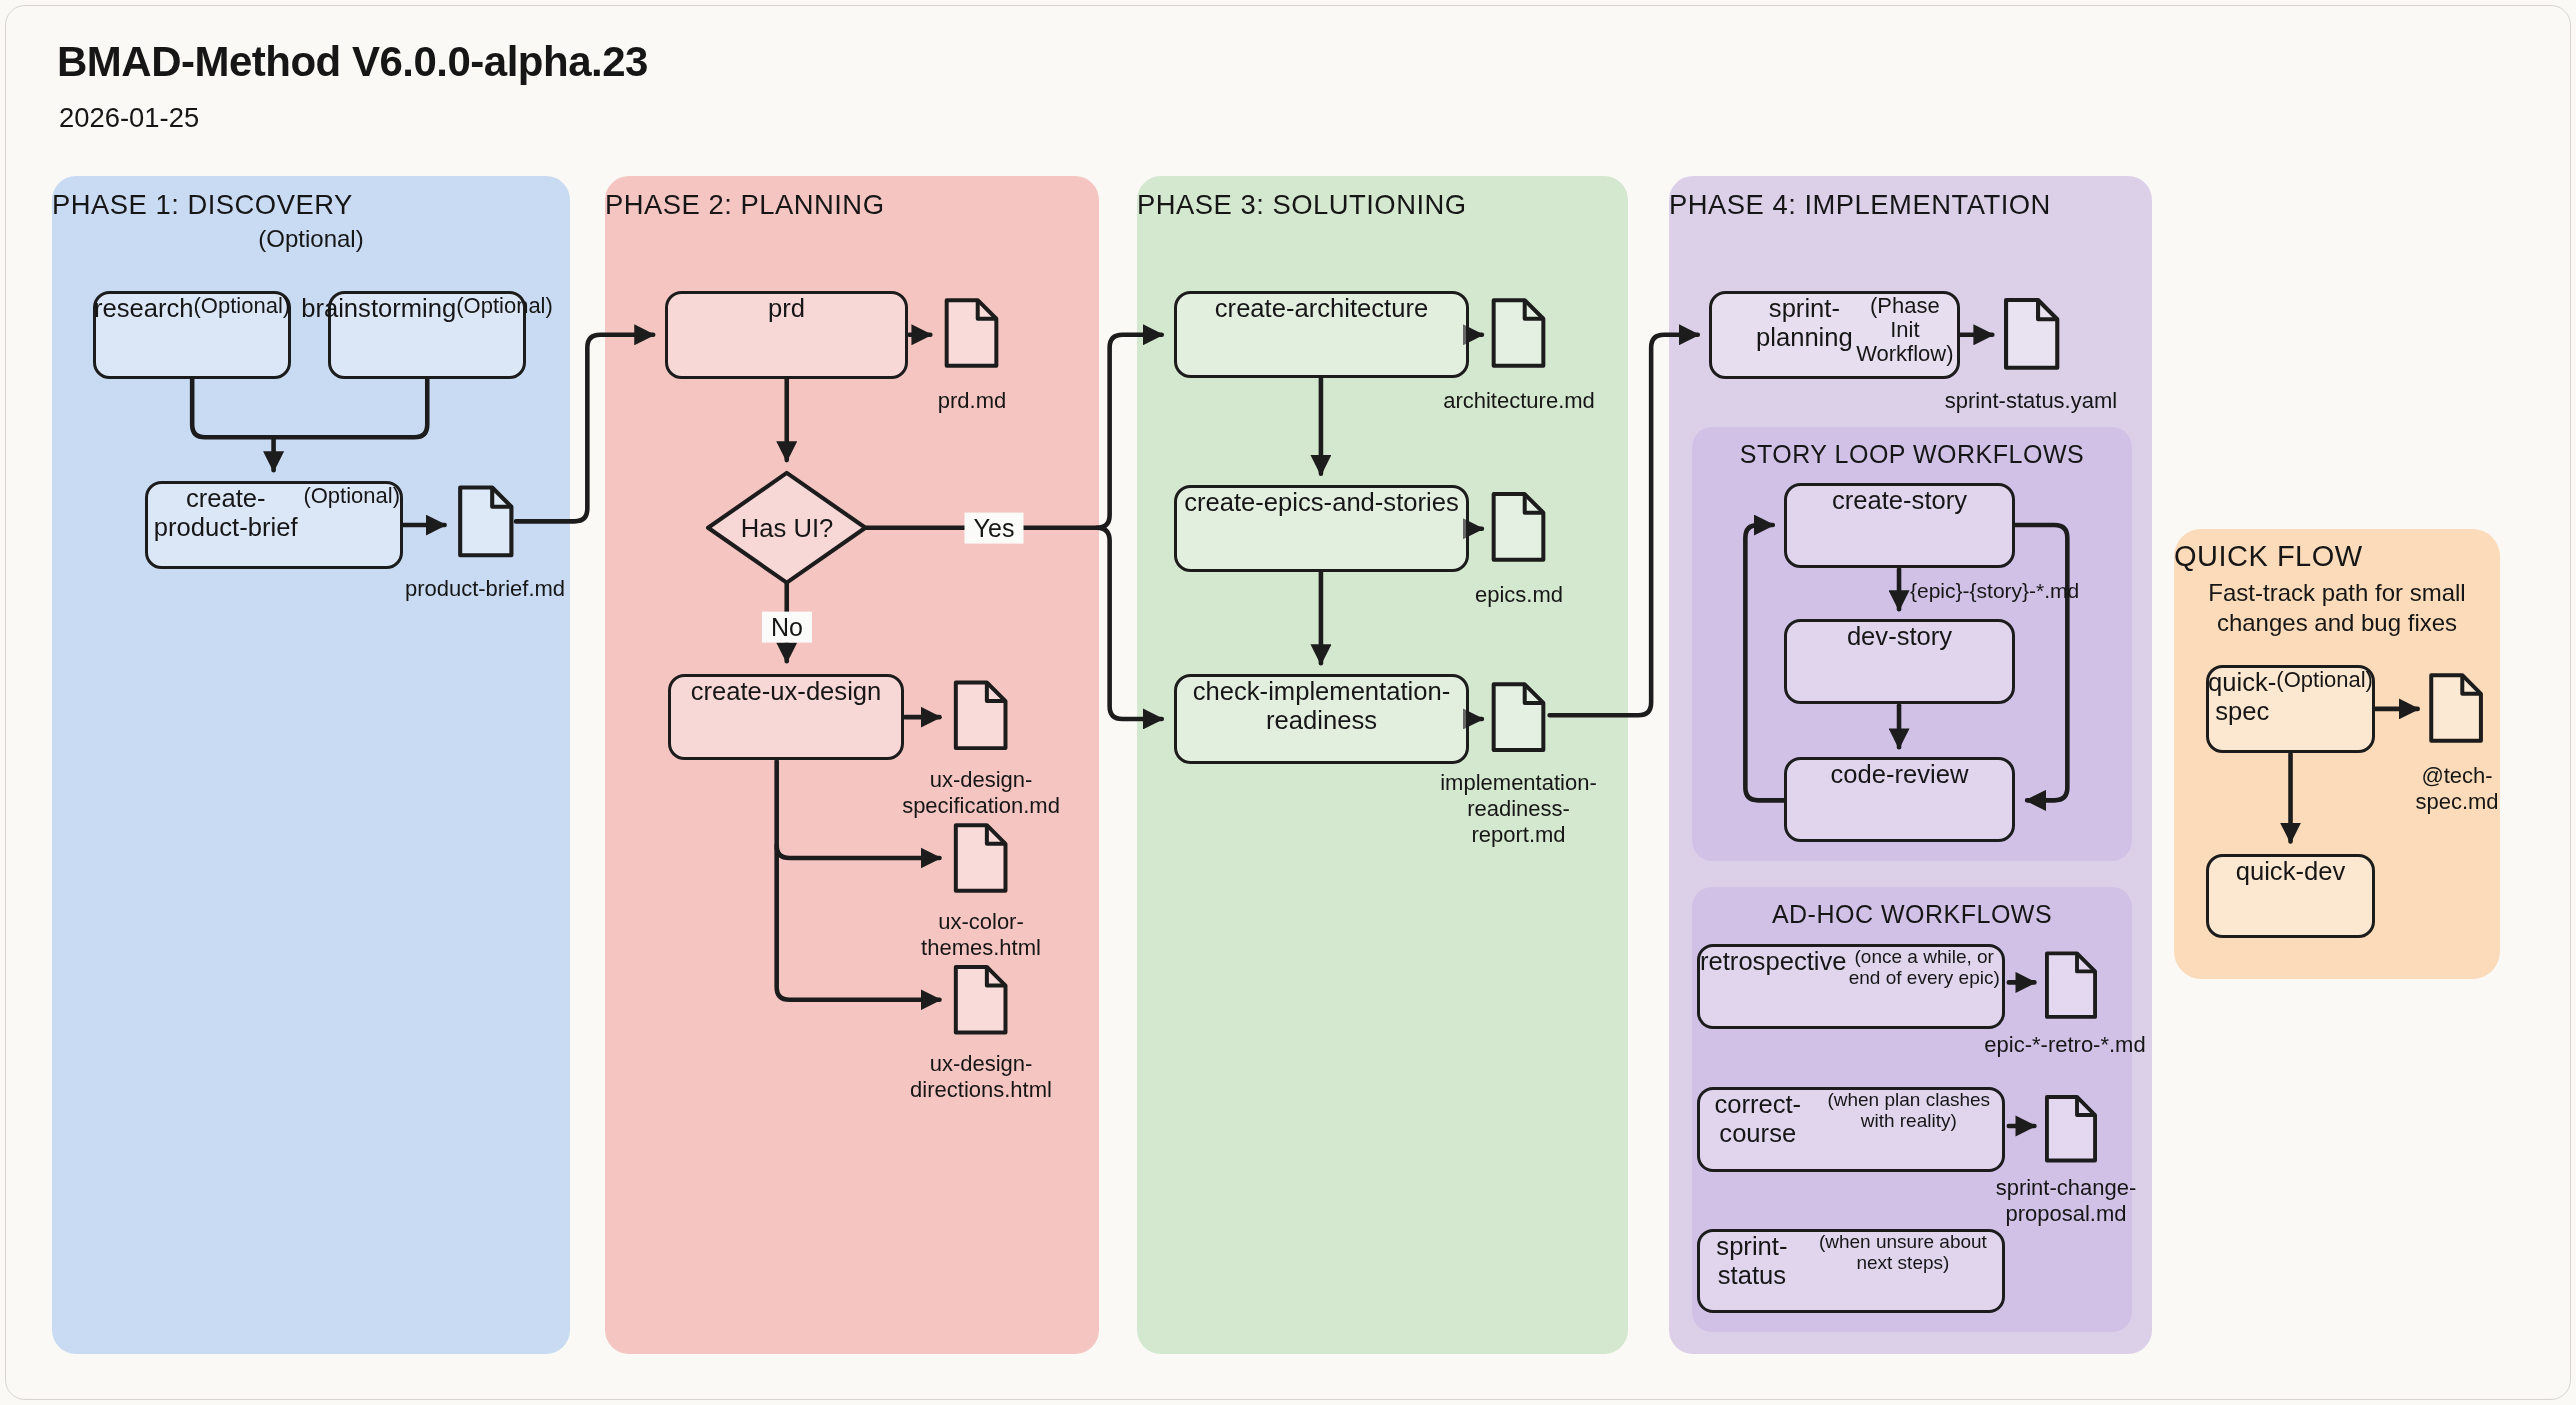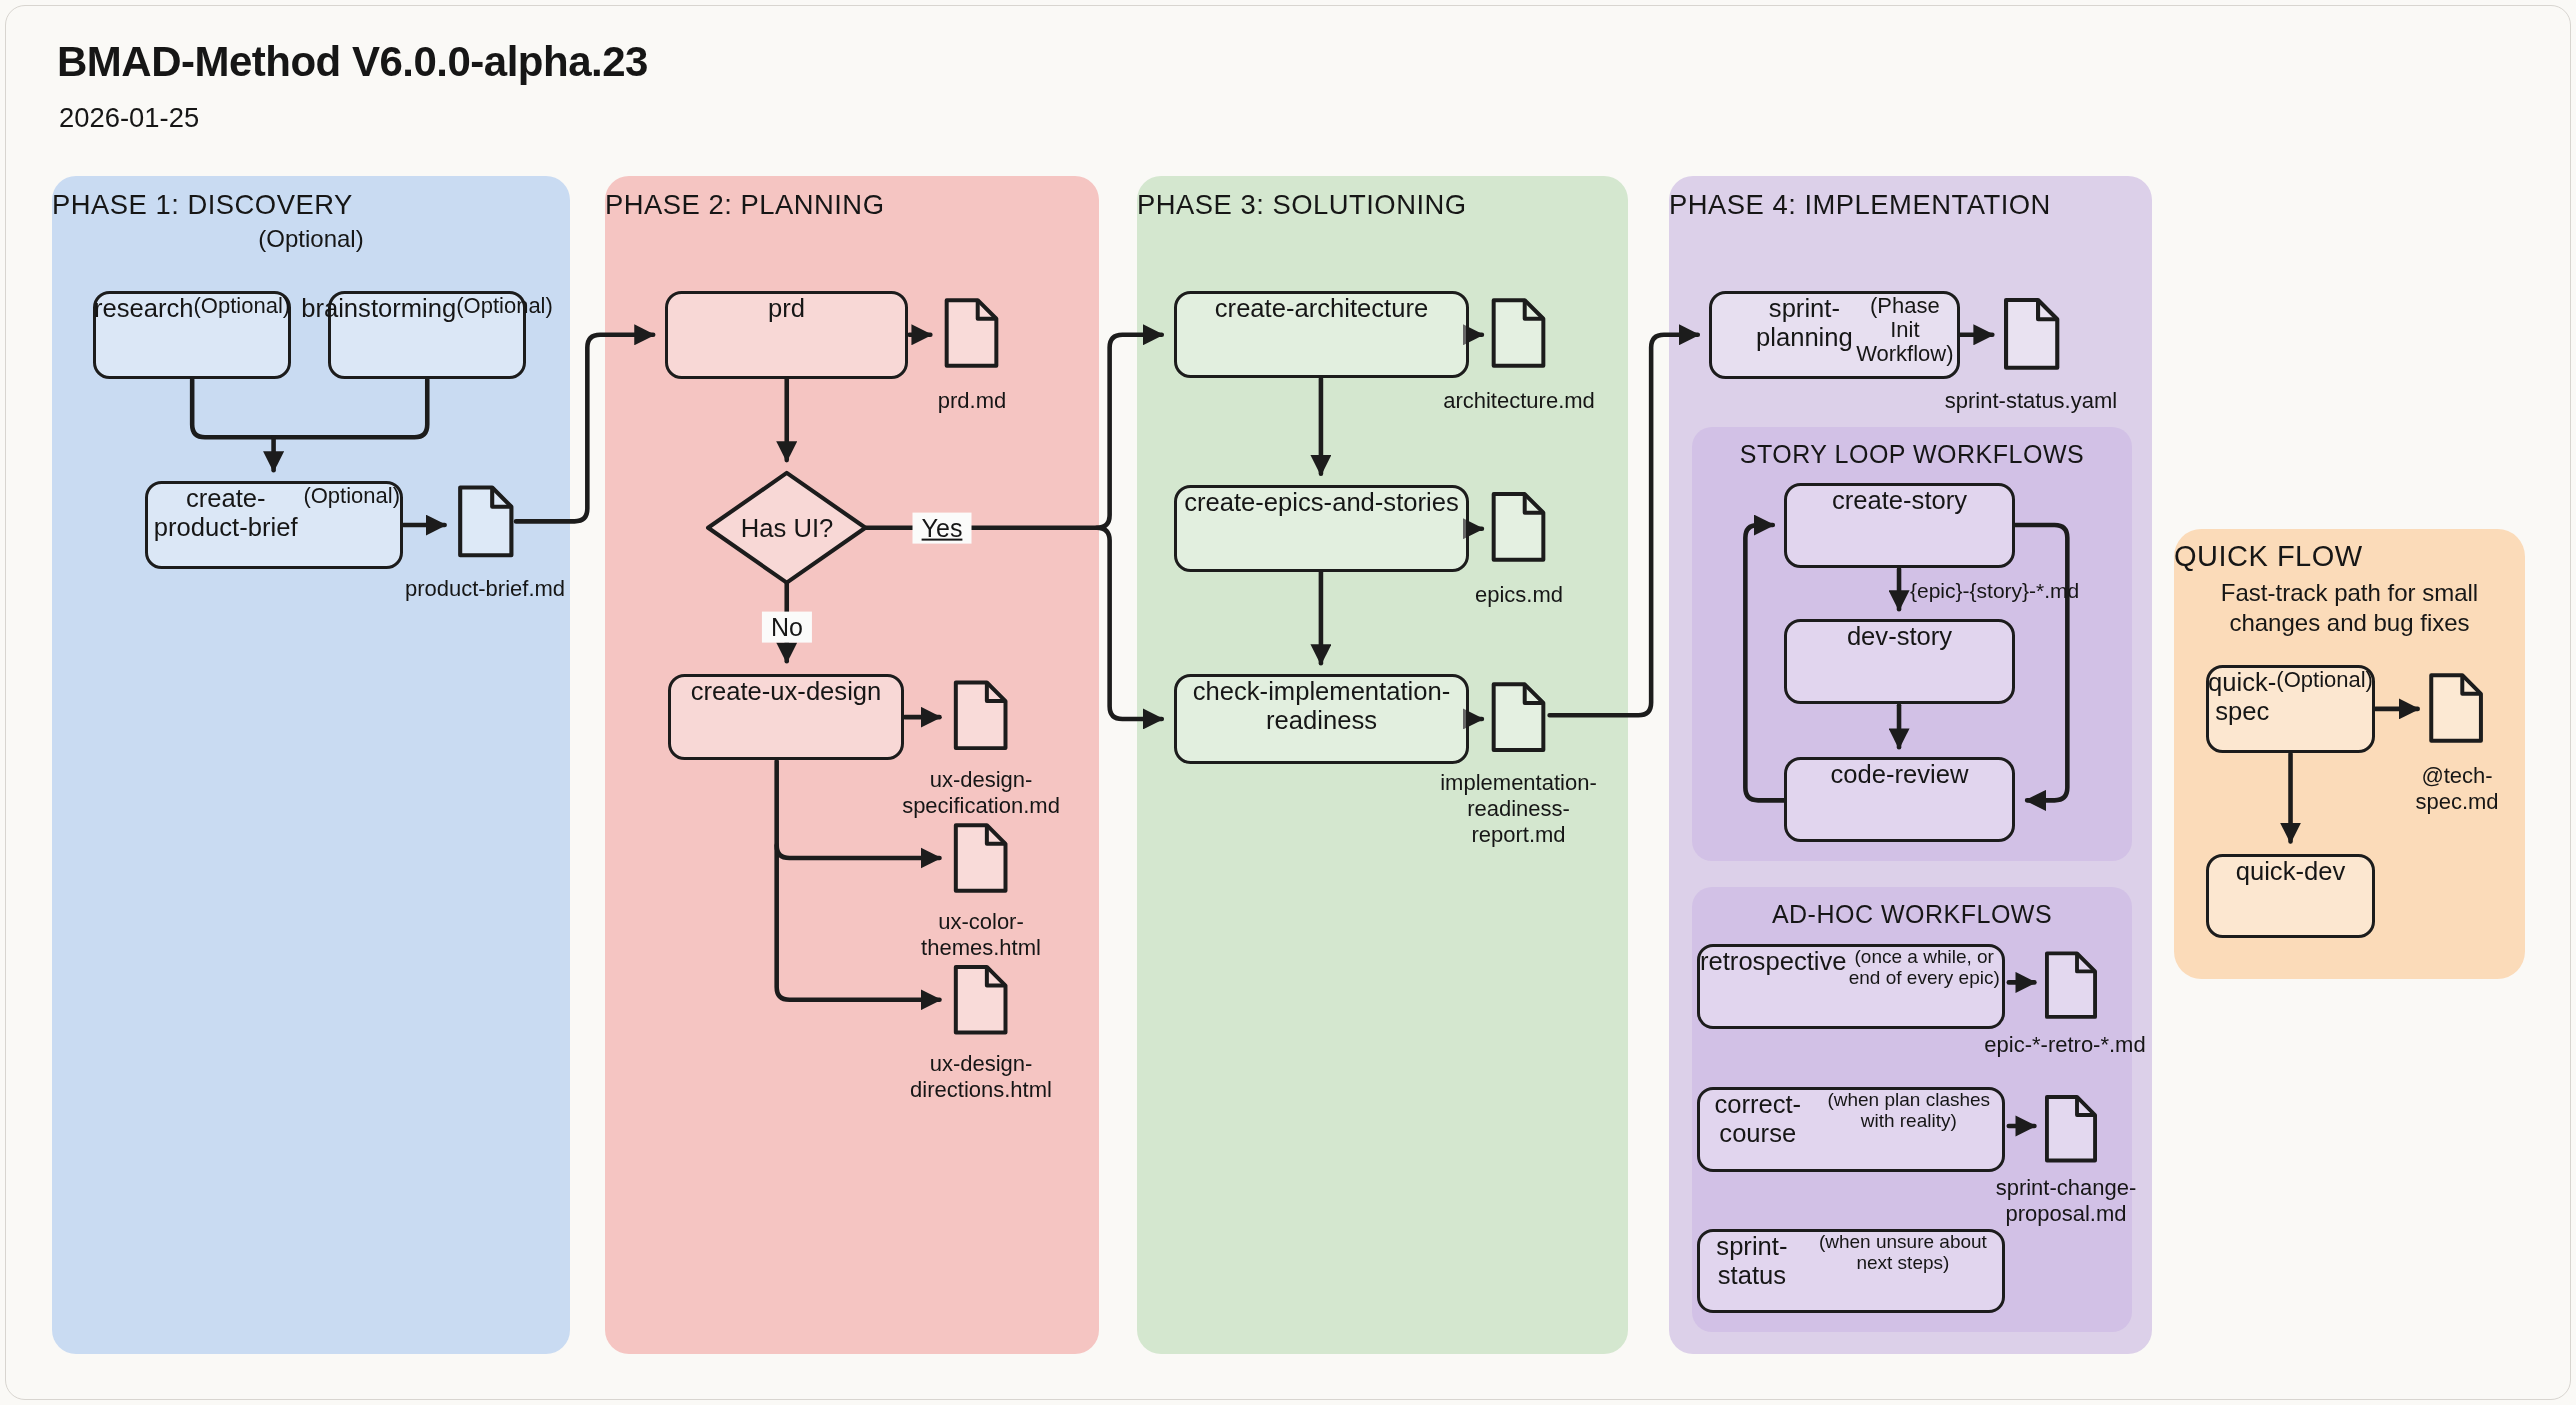--- a/index.html
+++ b/index.html
@@ -55,21 +55,21 @@
   </div>
 
   <div class="subpanel" style="left:1692px;top:427px;width:440px;height:434px;background:#d2c1e6;">
     <div class="subpanel-title">STORY LOOP WORKFLOWS</div>
   </div>
 
   <div class="subpanel" style="left:1692px;top:887px;width:440px;height:445px;background:#d2c1e6;">
     <div class="subpanel-title">AD-HOC WORKFLOWS</div>
   </div>
 
-  <div class="panel" style="left:2174px;top:529px;width:351px;height:450px;background:#fbdbb9;border-radius:27.4px;text-decoration:underline;">
+  <div class="panel" style="left:2174px;top:529px;width:326px;height:450px;background:#fbdbb9;border-radius:27.4px;text-decoration:underline;">
     <div class="panel-title" style="top:11px;font-size:29px;">QUICK FLOW</div>
     <div class="panel-sub" style="top:49px;padding:0 24px;box-sizing:border-box;line-height:1.25;">Fast-track path for small changes and bug fixes</div>
   </div>
 
   <svg class="wires" width="2576" height="1405" viewBox="0 0 2816 1536">
     <defs>
       <marker id="arr" viewBox="0 0 10 10" refX="9" refY="5" markerWidth="4.6" markerHeight="4.6" orient="auto-start-reverse">
         <path d="M0,0 L10,5 L0,10 Z" fill="#1c1c1c"></path>
       </marker>
       <symbol id="docshape" viewBox="0 0 66 82">
@@ -197,17 +197,17 @@
   <div class="doc-label" style="left:885px;top:909px;width:192px;">ux-color-themes.html</div>
   <div class="doc-label" style="left:885px;top:1051px;width:192px;">ux-design-directions.html</div>
   <div class="doc-label" style="left:1409px;top:388px;width:220px;">architecture.md</div>
   <div class="doc-label" style="left:1409px;top:582px;width:220px;">epics.md</div>
   <div class="doc-label" style="left:1427px;top:770px;width:183px;">implementation-readiness-report.md</div>
   <div class="doc-label" style="left:1903px;top:388px;width:256px;">sprint-status.yaml</div>
   <div class="doc-label" style="left:1937px;top:1032px;width:256px;">epic-*-retro-*.md</div>
   <div class="doc-label" style="left:1970px;top:1175px;width:192px;">sprint-change-proposal.md</div>
   <div class="doc-label" style="left:2406px;top:763px;width:102px;">@tech-spec.md</div>
 
-  <div class="edge-label" style="left:942px;top:528px;text-decoration:underline;">Yes</div>
+  <div class="edge-label" style="left:994px;top:528px;">Yes</div>
   <div class="edge-label" style="left:787px;top:627px;">No</div>
   <div class="free-label" style="left:1910px;top:579px;">{epic}-{story}-*.md</div>
 </div>
 
 
 </body></html>

